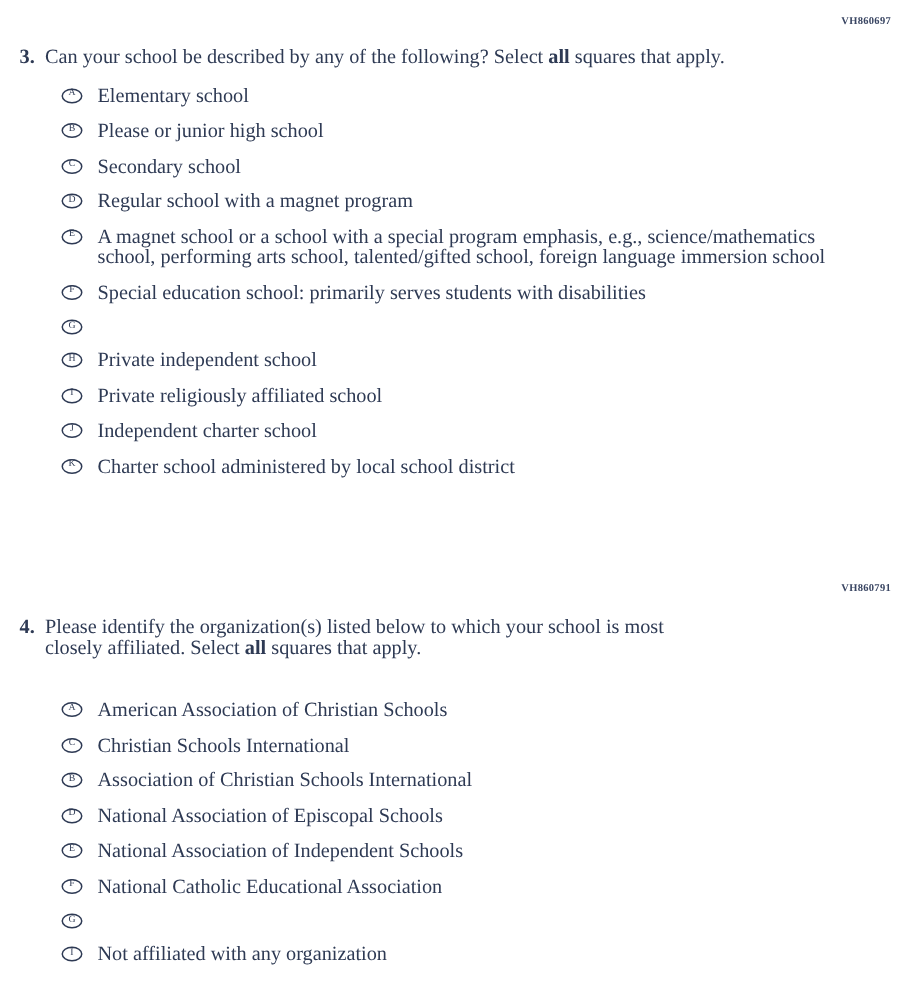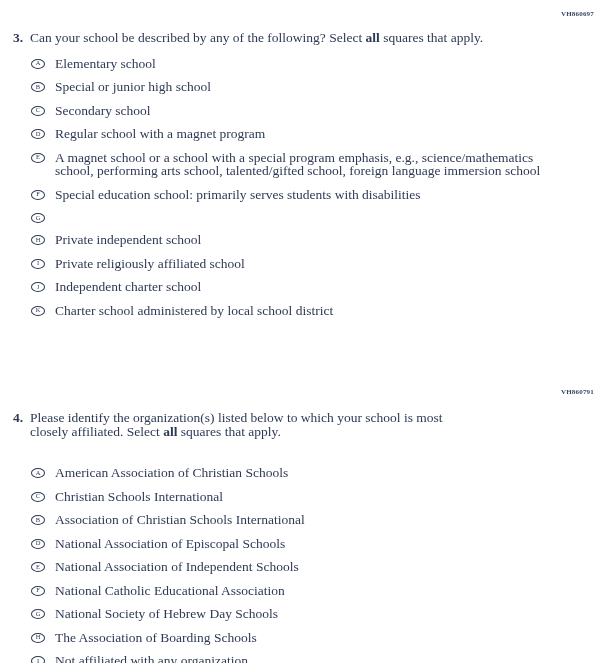--- a/index.html
+++ b/index.html
@@ -48,21 +48,21 @@
     width: 17px;
     flex: none;
   }
   .qtext {
     white-space: pre-line;
     max-width: 555px;
   }
   .qtext b { font-weight: bold; }
 
   .options {
-    padding-left: 31px;
+    padding-left: 41px;
   }
   #q3 .options { margin-top: 12px; }
   #q4 .options { margin-top: 28px; }
 
   .option {
     display: flex;
     align-items: flex-start;
     margin-bottom: 10px;
   }
   .oval {
@@ -104,21 +104,21 @@
     <div class="option">
       <span class="oval">
           <span class="oval-letter">A</span>
         </span>
       <span class="option-text">Elementary school</span>
     </div>
     <div class="option">
       <span class="oval">
           <span class="oval-letter">B</span>
         </span>
-      <span class="option-text">Special or junior high school</span>
+      <span class="option-text">Please or junior high school</span>
     </div>
     <div class="option">
       <span class="oval">
           <span class="oval-letter">C</span>
         </span>
       <span class="option-text">Secondary school</span>
     </div>
     <div class="option">
       <span class="oval">
           <span class="oval-letter">D</span>
@@ -211,27 +211,20 @@
     <div class="option">
       <span class="oval">
           <span class="oval-letter">F</span>
         </span>
       <span class="option-text">National Catholic Educational Association</span>
     </div>
     <div class="option">
       <span class="oval">
           <span class="oval-letter">G</span>
         </span>
-      <span class="option-text">National Society of Hebrew Day Schools</span>
-    </div>
-    <div class="option">
-      <span class="oval">
-          <span class="oval-letter">H</span>
-        </span>
-      <span class="option-text">The Association of Boarding Schools</span>
     </div>
     <div class="option">
       <span class="oval">
           <span class="oval-letter">I</span>
         </span>
       <span class="option-text">Not affiliated with any organization</span>
     </div>
   </div>
 </div>
 

